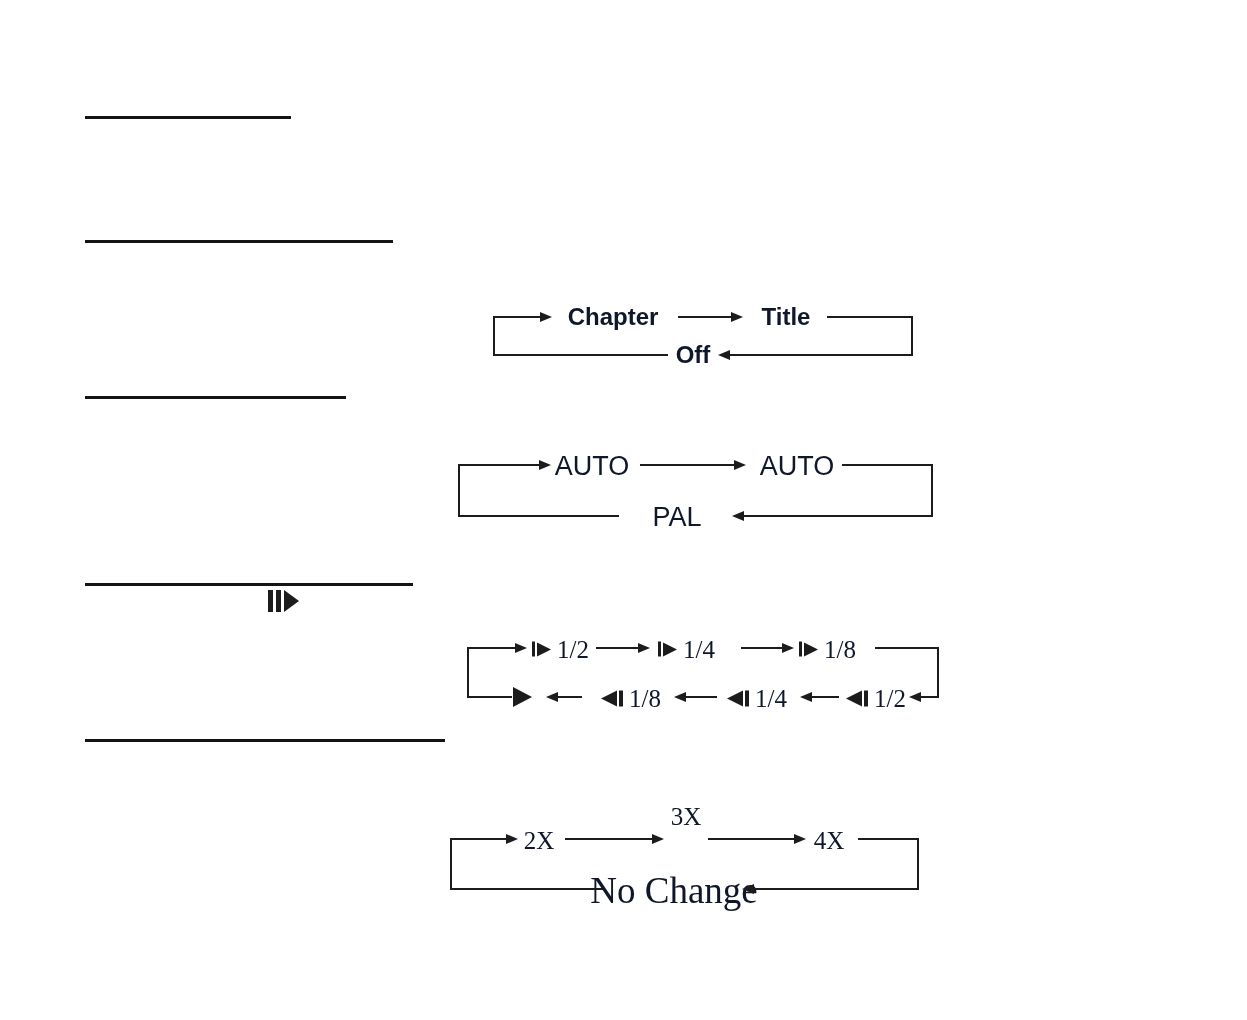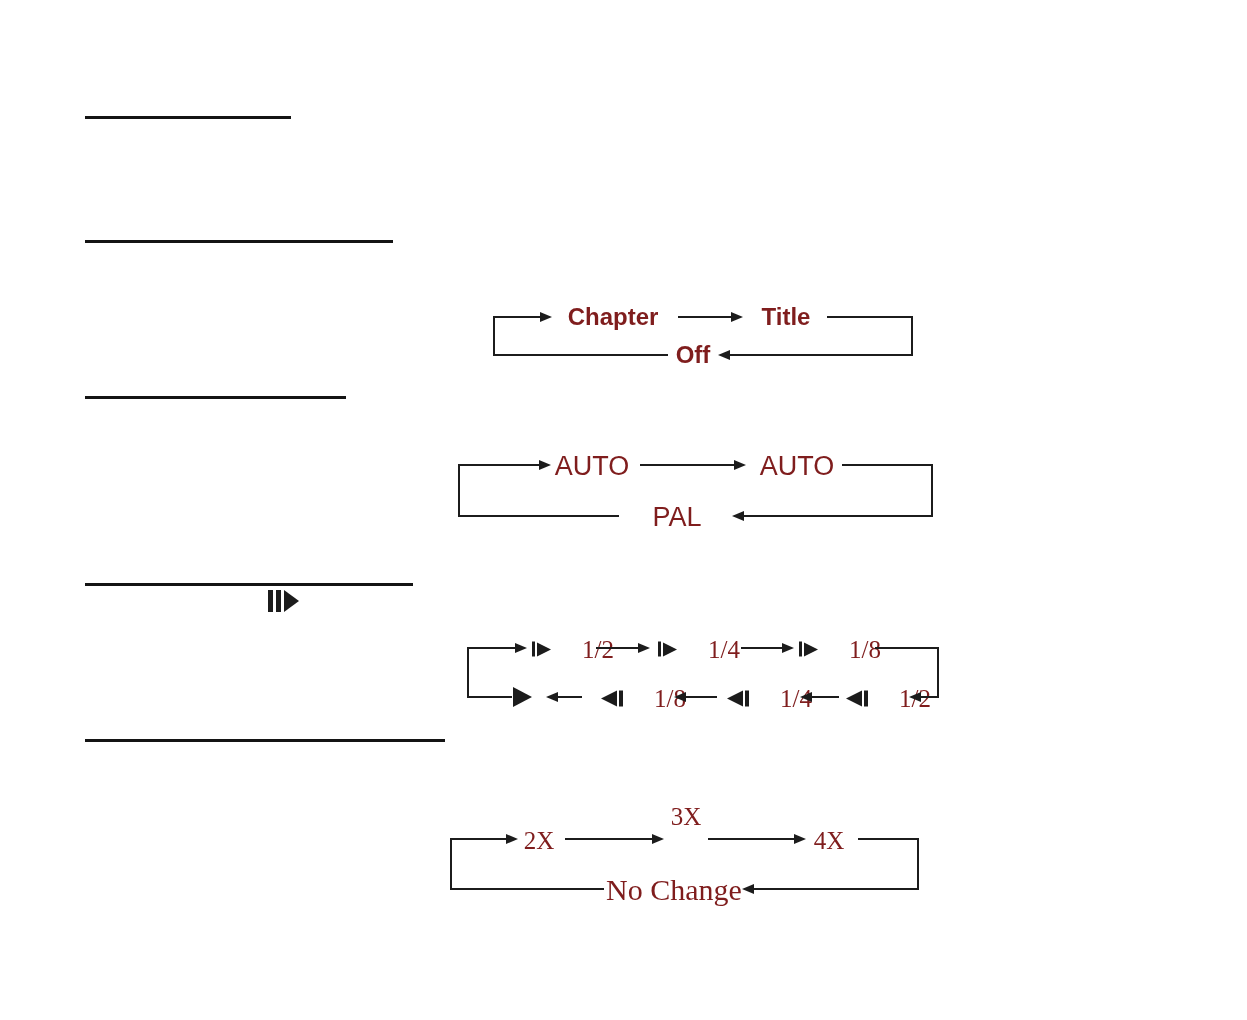--- a/index.html
+++ b/index.html
@@ -4,45 +4,45 @@
 <style>
   * { box-sizing: border-box; }
   html, body { margin: 0; padding: 0; background: #ffffff; }
   .page {
     position: relative;
     width: 1247px;
     height: 1020px;
     background: #ffffff;
     overflow: hidden;
     font-family: "Liberation Sans", sans-serif;
-    color: #7f1d1d;
+    color: #0f172a;
   }
   
   .rule { position: absolute; height: 3px; background: #141414; }
   
   .hl { position: absolute; height: 2px; background: #1c1c1c; }
   .vl { position: absolute; width: 2px; background: #1c1c1c; }
   
   .ar { position: absolute; width: 0; height: 0;
         border-top: 5px solid transparent; border-bottom: 5px solid transparent;
         border-left: 12px solid #1c1c1c; }
   .al { position: absolute; width: 0; height: 0;
         border-top: 5px solid transparent; border-bottom: 5px solid transparent;
         border-right: 12px solid #1c1c1c; }
   
   .lbl { position: absolute; transform: translate(-50%, -50%);
          white-space: nowrap; line-height: 1; }
   .bsans    { font-weight: bold; font-size: 24px; }
   .sans     { font-size: 27px; }
   .serif    { font-family: "Liberation Serif", serif; font-size: 25px; }
-  .serif-lg { font-family: "Liberation Serif", serif; font-size: 30px; }
+  .serif-lg { font-family: "Liberation Serif", serif; font-size: 37px; }
   
   .grp { position: absolute; transform: translateY(-50%);
          display: flex; align-items: center; gap: 6px; }
-  .frac { font-family: "Liberation Serif", serif; font-size: 25px; line-height: 1; margin-left: 25px; }
+  .frac { font-family: "Liberation Serif", serif; font-size: 25px; line-height: 1; }
   .ico { display: flex; align-items: center; }
   .fwd-bar { width: 3px; height: 15px; background: #1c1c1c; }
   .fwd-tri { width: 0; height: 0; margin-left: 2px;
              border-top: 7px solid transparent; border-bottom: 7px solid transparent;
              border-left: 14px solid #1c1c1c; }
   .rev-tri { width: 0; height: 0;
              border-top: 8px solid transparent; border-bottom: 8px solid transparent;
              border-right: 16px solid #1c1c1c; }
   .rev-bar { width: 4px; height: 16px; background: #1c1c1c; margin-left: 2px; }
   .play-tri { position: absolute; width: 0; height: 0;

